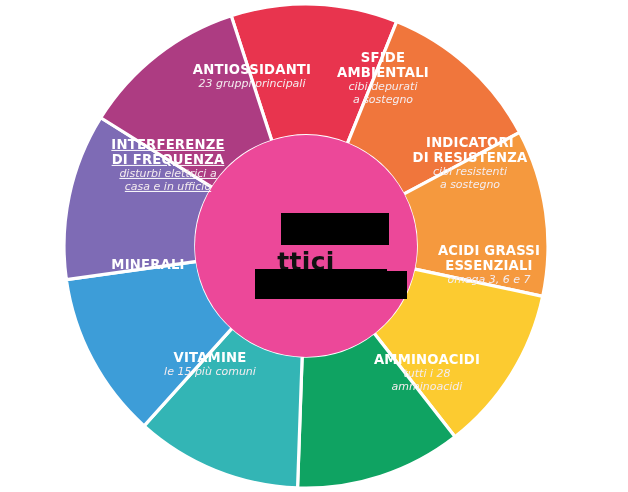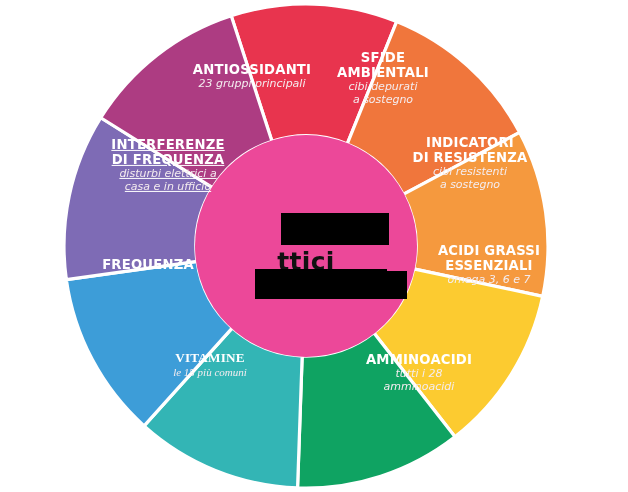--- a/index.html
+++ b/index.html
@@ -130,31 +130,31 @@
         <span class="seg-title">INDICATORI
 DI RESISTENZA</span>
         <span class="seg-sub">cibi resistenti
 a sostegno</span>
       </div>
       <div class="seg-label" style="left: 427px; top: 263px;">
         <span class="seg-title">ACIDI GRASSI
 ESSENZIALI</span>
         <span class="seg-sub">omega 3, 6 e 7</span>
       </div>
-      <div class="seg-label" style="left: 357px; top: 371px;">
+      <div class="seg-label" style="left: 365px; top: 371px;">
         <span class="seg-title">AMMINOACIDI</span>
         <span class="seg-sub">tutti i 28
 amminoacidi</span>
       </div>
-      <div class="seg-label" style="left: 148px; top: 362px; font-family: Liberation Serif, serif;">
+      <div class="seg-label" style="left: 148px; top: 362px;">
         <span class="seg-title">VITAMINE</span>
         <span class="seg-sub">le 15 più comuni</span>
       </div>
       <div class="seg-label" style="left: 86px; top: 263px;">
-        <span class="seg-title">FREQUENZA</span>
+        <span class="seg-title">MINERALI</span>
       </div>
       <div class="seg-label" style="left: 106px; top: 163px; text-decoration: underline;">
         <span class="seg-title">INTERFERENZE
 DI FREQUENZA</span>
         <span class="seg-sub">disturbi elettrici a
 casa e in ufficio</span>
       </div>
       <div class="seg-label" style="left: 190px; top: 74px;">
         <span class="seg-title">ANTIOSSIDANTI</span>
         <span class="seg-sub">23 gruppi principali</span>

